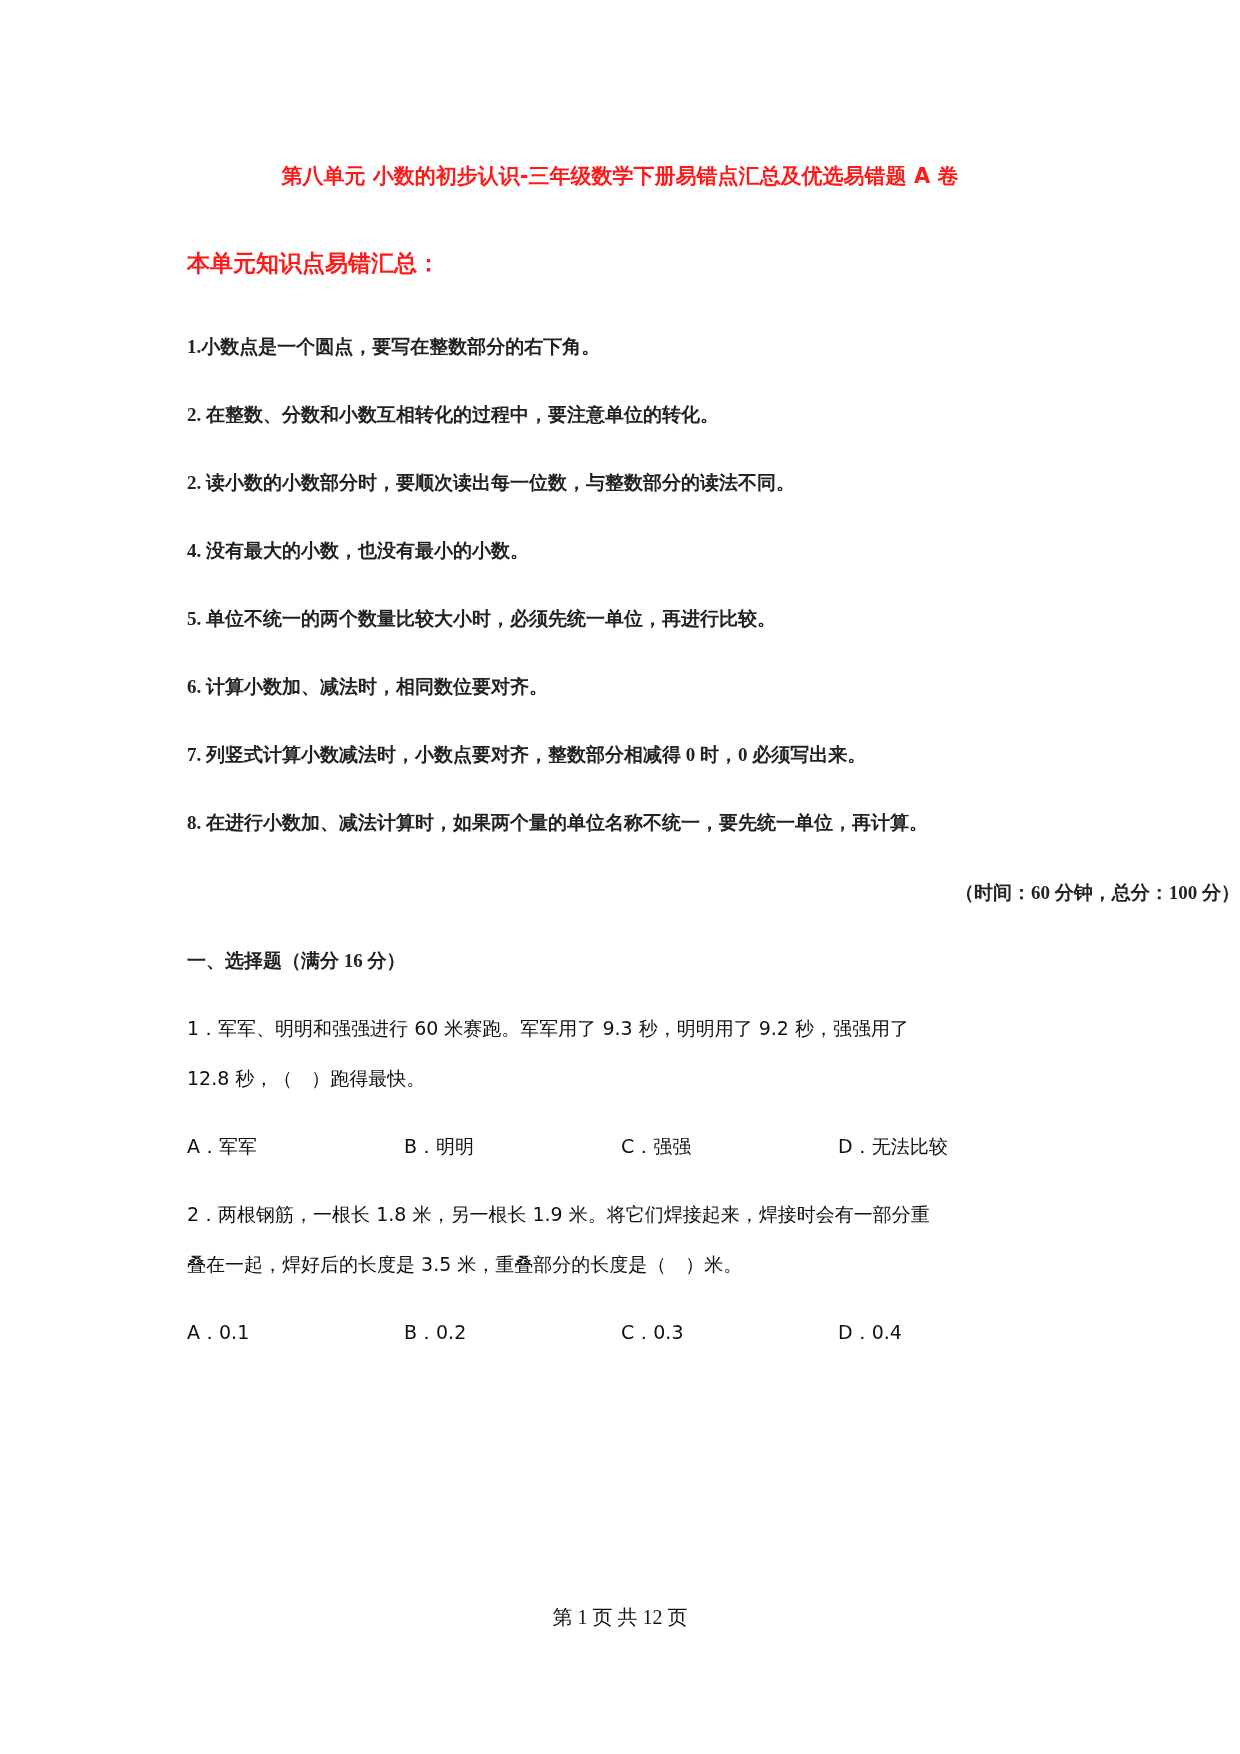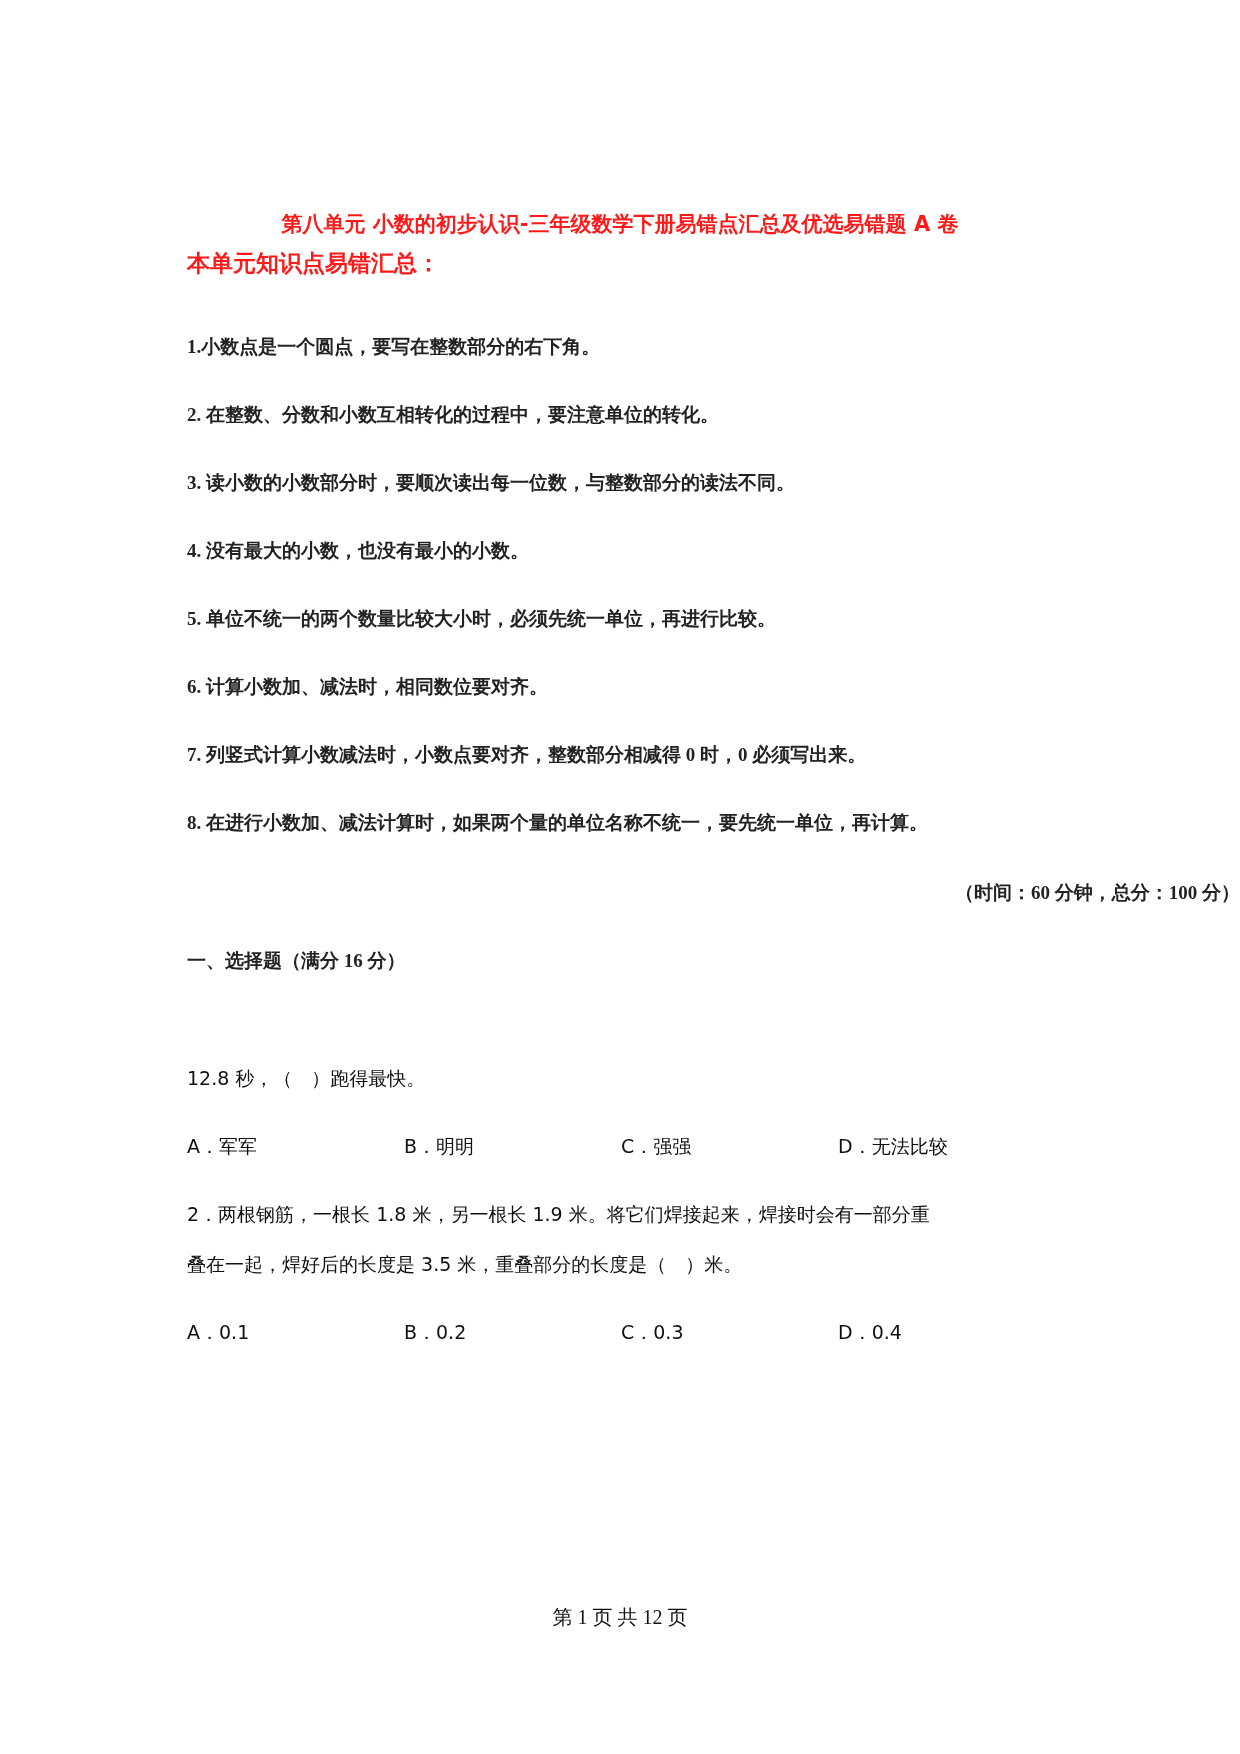--- a/index.html
+++ b/index.html
@@ -1,49 +1,50 @@
 <!DOCTYPE html>
 <html><head>
 <meta charset="utf-8">
 <style>
   html, body { margin: 0; padding: 0; background: #ffffff; }
   body { width: 1240px; height: 1754px; position: relative; overflow: hidden; }
   .page { position: absolute; left: 0; top: 0; width: 1240px; height: 1754px; background: #fff; }
   .abs { position: absolute; white-space: nowrap; }
-  .title { left: 0; width: 1240px; top: 162px; text-align: center; color: #ff1a1a; font-family: "DejaVu Sans", sans-serif; font-weight: bold; font-size: 21px; margin-top: 48px; }
+  .title { left: 0; width: 1240px; top: 162px; text-align: center; color: #ff1a1a; font-family: "DejaVu Sans", sans-serif; font-weight: bold; font-size: 21px; }
   .section-red { left: 187px; top: 248px; color: #ff1a1a; font-family: "DejaVu Sans", sans-serif; font-weight: bold; font-size: 23px; }
   .point { left: 187px; color: #222; font-family: "Liberation Serif", "DejaVu Serif", serif; font-weight: bold; font-size: 19px; }
   .time-line { left: 0; width: 1240px; text-align: right; top: 880px; color: #222; font-family: "Liberation Serif", "DejaVu Serif", serif; font-weight: bold; font-size: 19px; }
   .sec-one { left: 187px; top: 948px; color: #222; font-family: Liberation Serif, serif; font-weight: bold; font-size: 19px; }
   .q { left: 187px; color: #111; font-family: "DejaVu Sans", sans-serif; font-size: 19px; }
   .opt { color: #111; font-family: "DejaVu Sans", sans-serif; font-size: 19px; }
   .footer { left: 0; width: 1240px; text-align: center; top: 1604px; color: #111; font-family: "Liberation Serif", "DejaVu Serif", serif; font-size: 20px; }
 </style>
 </head>
 <body>
 
 <div class="page">
 
   <div class="abs title">第八单元 小数的初步认识-三年级数学下册易错点汇总及优选易错题 A 卷</div>
 
   <div class="abs section-red">本单元知识点易错汇总：</div>
 
   <div class="abs point" style="top:334px">1.小数点是一个圆点，要写在整数部分的右下角。</div>
   <div class="abs point" style="top:402px">2. 在整数、分数和小数互相转化的过程中，要注意单位的转化。</div>
-  <div class="abs point" style="top:470px">3. 读小数的小数部分时，要顺次读出每一位数，与整数部分的读法不同。</div>
+  <div class="abs point" style="top:470px">2. 读小数的小数部分时，要顺次读出每一位数，与整数部分的读法不同。</div>
   <div class="abs point" style="top:538px">4. 没有最大的小数，也没有最小的小数。</div>
   <div class="abs point" style="top:606px">5. 单位不统一的两个数量比较大小时，必须先统一单位，再进行比较。</div>
   <div class="abs point" style="top:674px">6. 计算小数加、减法时，相同数位要对齐。</div>
   <div class="abs point" style="top:742px">7. 列竖式计算小数减法时，小数点要对齐，整数部分相减得 0 时，0 必须写出来。</div>
   <div class="abs point" style="top:810px">8. 在进行小数加、减法计算时，如果两个量的单位名称不统一，要先统一单位，再计算。</div>
 
   <div class="abs time-line">（时间：60 分钟，总分：100 分）</div>
 
   <div class="abs sec-one">一、选择题（满分 16 分）</div>
 
+  <div class="abs q" style="top:1016px">1．军军、明明和强强进行 60 米赛跑。军军用了 9.3 秒，明明用了 9.2 秒，强强用了</div>
   <div class="abs q" style="top:1066px">12.8 秒，（　）跑得最快。</div>
   <div class="abs opt" style="left:187px; top:1134px">A．军军</div>
   <div class="abs opt" style="left:404px; top:1134px">B．明明</div>
   <div class="abs opt" style="left:621px; top:1134px">C．强强</div>
   <div class="abs opt" style="left:838px; top:1134px">D．无法比较</div>
 
   <div class="abs q" style="top:1202px">2．两根钢筋，一根长 1.8 米，另一根长 1.9 米。将它们焊接起来，焊接时会有一部分重</div>
   <div class="abs q" style="top:1252px">叠在一起，焊好后的长度是 3.5 米，重叠部分的长度是（　）米。</div>
   <div class="abs opt" style="left:187px; top:1320px">A．0.1</div>
   <div class="abs opt" style="left:404px; top:1320px">B．0.2</div>

